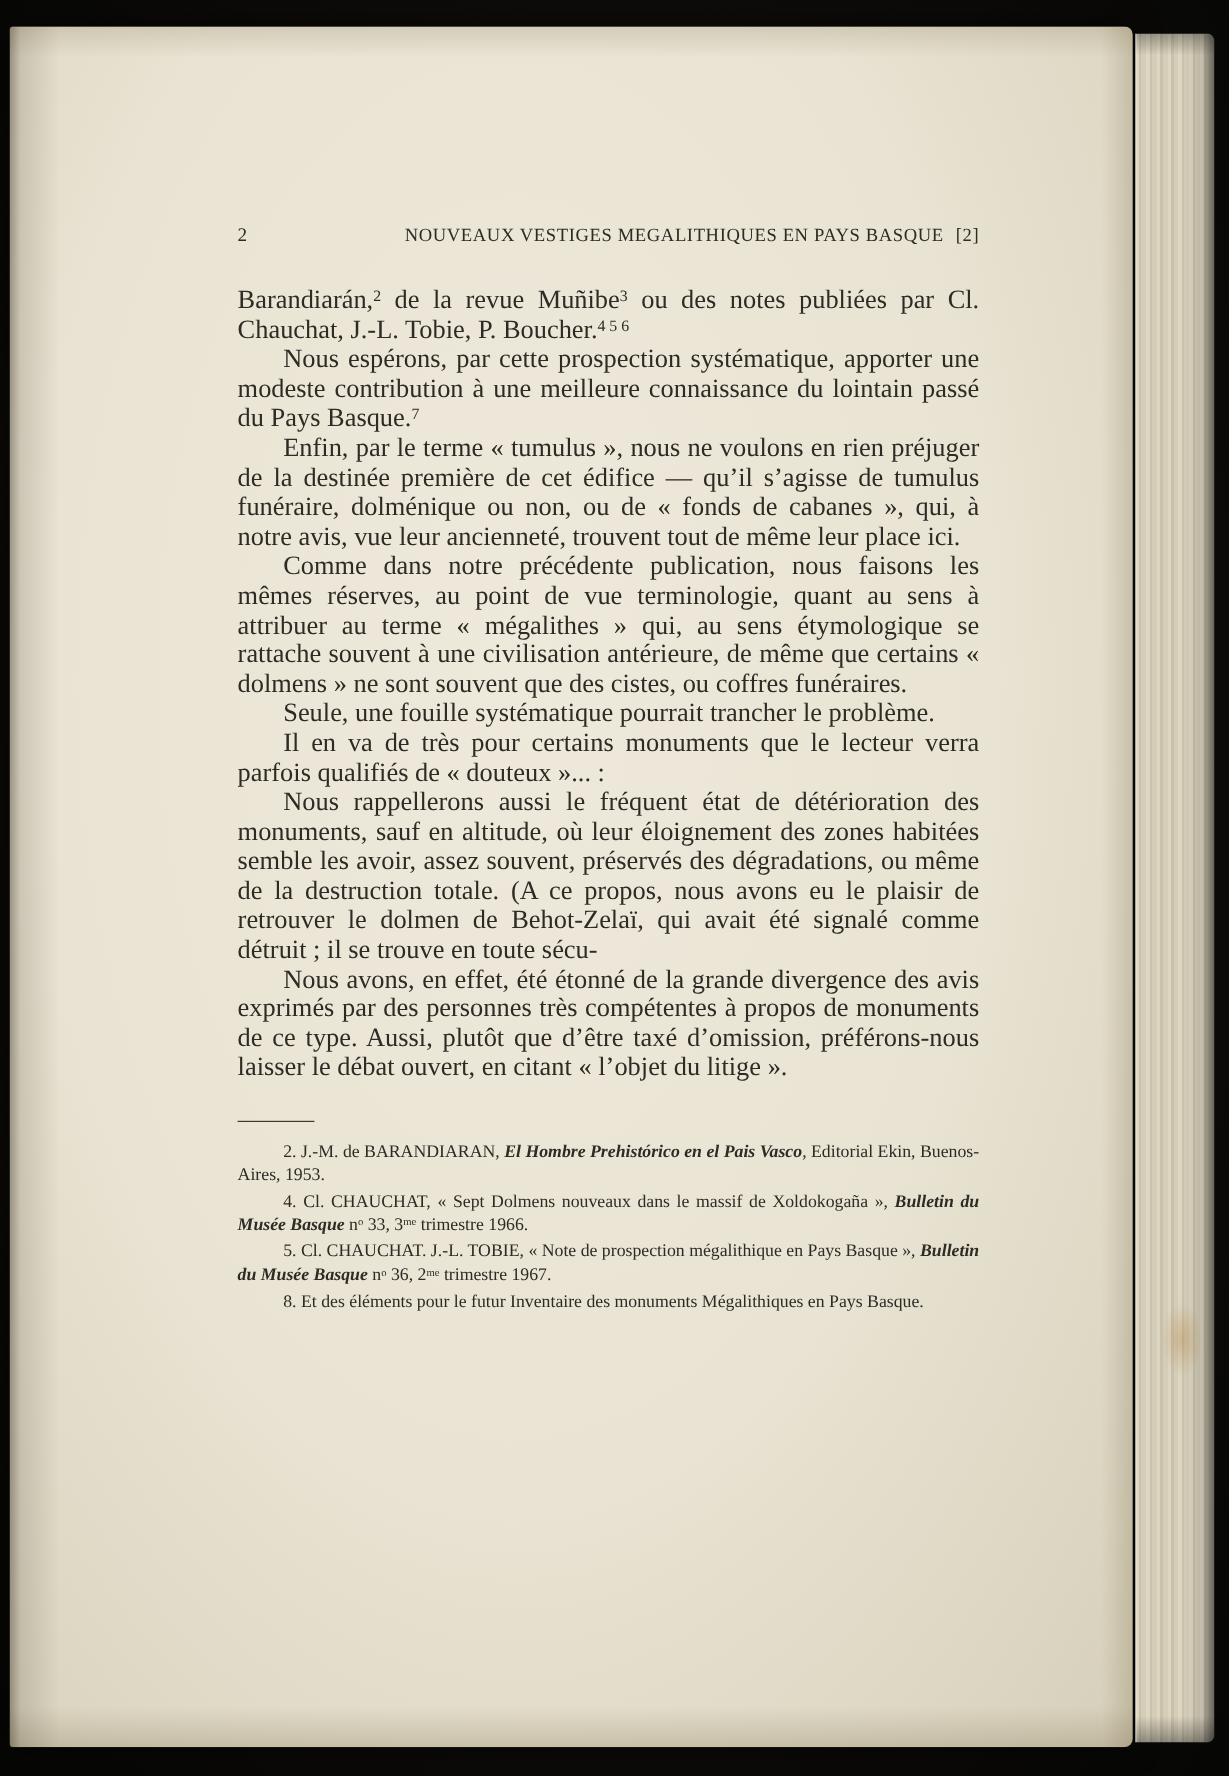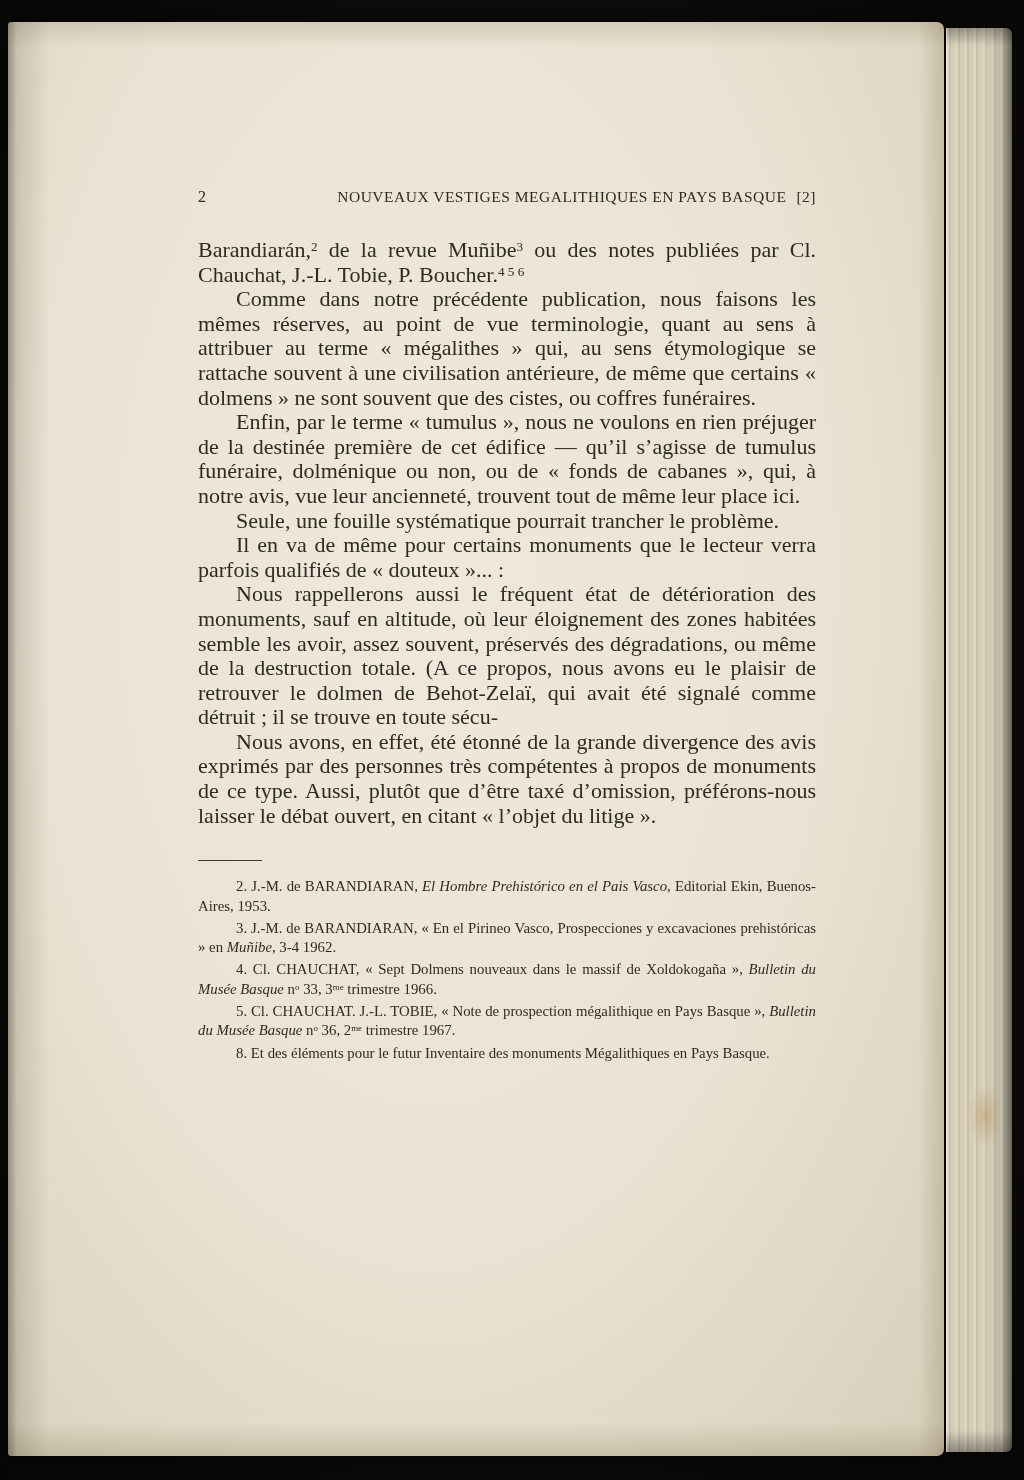--- a/index.html
+++ b/index.html
@@ -85,50 +85,50 @@
     background: #3c3830;
     margin: 32px 0 16px 0;
   }
   .footnotes p {
     margin: 0 0 3px 0;
     font-size: 14.8px;
     line-height: 19.3px;
     text-align: justify;
     text-indent: 38px;
   }
-  .footnotes i { font-style: italic; }
+  .footnotes i { font-style: italic; font-weight: bold; }
 </style>
 </head>
 <body>
 
 <div class="photo">
   <div class="page">
     <div class="content">
 
       <div class="header-row">
         <span class="folio-left">2</span>
         <span class="running-title">NOUVEAUX VESTIGES MEGALITHIQUES EN PAYS BASQUE</span>
         <span class="folio-right">[2]</span>
       </div>
 
       <div class="body" id="body-paragraphs">
           <p class="noindent">Barandiarán,<sup>2</sup> de la revue Muñibe<sup>3</sup> ou des notes publiées par Cl. Chauchat, J.-L. Tobie, P. Boucher.<sup>4 5 6</sup></p>
+          <p>Nous espérons, par cette prospection systématique, apporter une modeste contribution à une meilleure connaissance du lointain passé du Pays Basque.<sup>7</sup></p>
+          <p>Enfin, par le terme « tumulus », nous ne voulons en rien préjuger de la destinée première de cet édifice — qu’il s’agisse de tumulus funéraire, dolménique ou non, ou de « fonds de cabanes », qui, à notre avis, vue leur ancienneté, trouvent tout de même leur place ici.</p>
           <p>Comme dans notre précédente publication, nous faisons les mêmes réserves, au point de vue terminologie, quant au sens à attribuer au terme « mégalithes » qui, au sens étymologique se rattache souvent à une civilisation antérieure, de même que certains « dolmens » ne sont souvent que des cistes, ou coffres funéraires.</p>
-          <p>Enfin, par le terme « tumulus », nous ne voulons en rien préjuger de la destinée première de cet édifice — qu’il s’agisse de tumulus funéraire, dolménique ou non, ou de « fonds de cabanes », qui, à notre avis, vue leur ancienneté, trouvent tout de même leur place ici.</p>
           <p>Seule, une fouille systématique pourrait trancher le problème.</p>
-          <p>Il en va de même pour certains monuments que le lecteur verra parfois qualifiés de « douteux »... :</p>
+          <p>Il en va de très pour certains monuments que le lecteur verra parfois qualifiés de « douteux »... :</p>
           <p>Nous rappellerons aussi le fréquent état de détérioration des monuments, sauf en altitude, où leur éloignement des zones habitées semble les avoir, assez souvent, préservés des dégradations, ou même de la destruction totale. (A ce propos, nous avons eu le plaisir de retrouver le dolmen de Behot-Zelaï, qui avait été signalé comme détruit ; il se trouve en toute sécu-</p>
           <p>Nous avons, en effet, été étonné de la grande divergence des avis exprimés par des personnes très compétentes à propos de monuments de ce type. Aussi, plutôt que d’être taxé d’omission, préférons-nous laisser le débat ouvert, en citant « l’objet du litige ».</p>
         </div>
 
       <div class="fn-rule"></div>
 
       <div class="footnotes" id="footnote-list">
           <p>2. J.-M. de BARANDIARAN, <i>El Hombre Prehistórico en el Pais Vasco</i>, Editorial Ekin, Buenos-Aires, 1953.</p>
-          <p>3. J.-M. de BARANDIARAN, « En el Pirineo Vasco, Prospecciones y excavaciones prehistóricas » en <i>Muñibe</i>, 3-4 1962.</p>
           <p>4. Cl. CHAUCHAT, « Sept Dolmens nouveaux dans le massif de Xoldokogaña », <i>Bulletin du Musée Basque</i> n<sup>o</sup> 33, 3<sup>me</sup> trimestre 1966.</p>
           <p>5. Cl. CHAUCHAT. J.-L. TOBIE, « Note de prospection mégalithique en Pays Basque », <i>Bulletin du Musée Basque</i> n<sup>o</sup> 36, 2<sup>me</sup> trimestre 1967.</p>
           <p>8. Et des éléments pour le futur Inventaire des monuments Mégalithiques en Pays Basque.</p>
         </div>
 
     </div>
   </div>
   <div class="fore-edge"></div>
   <div class="stain"></div>
 </div>

